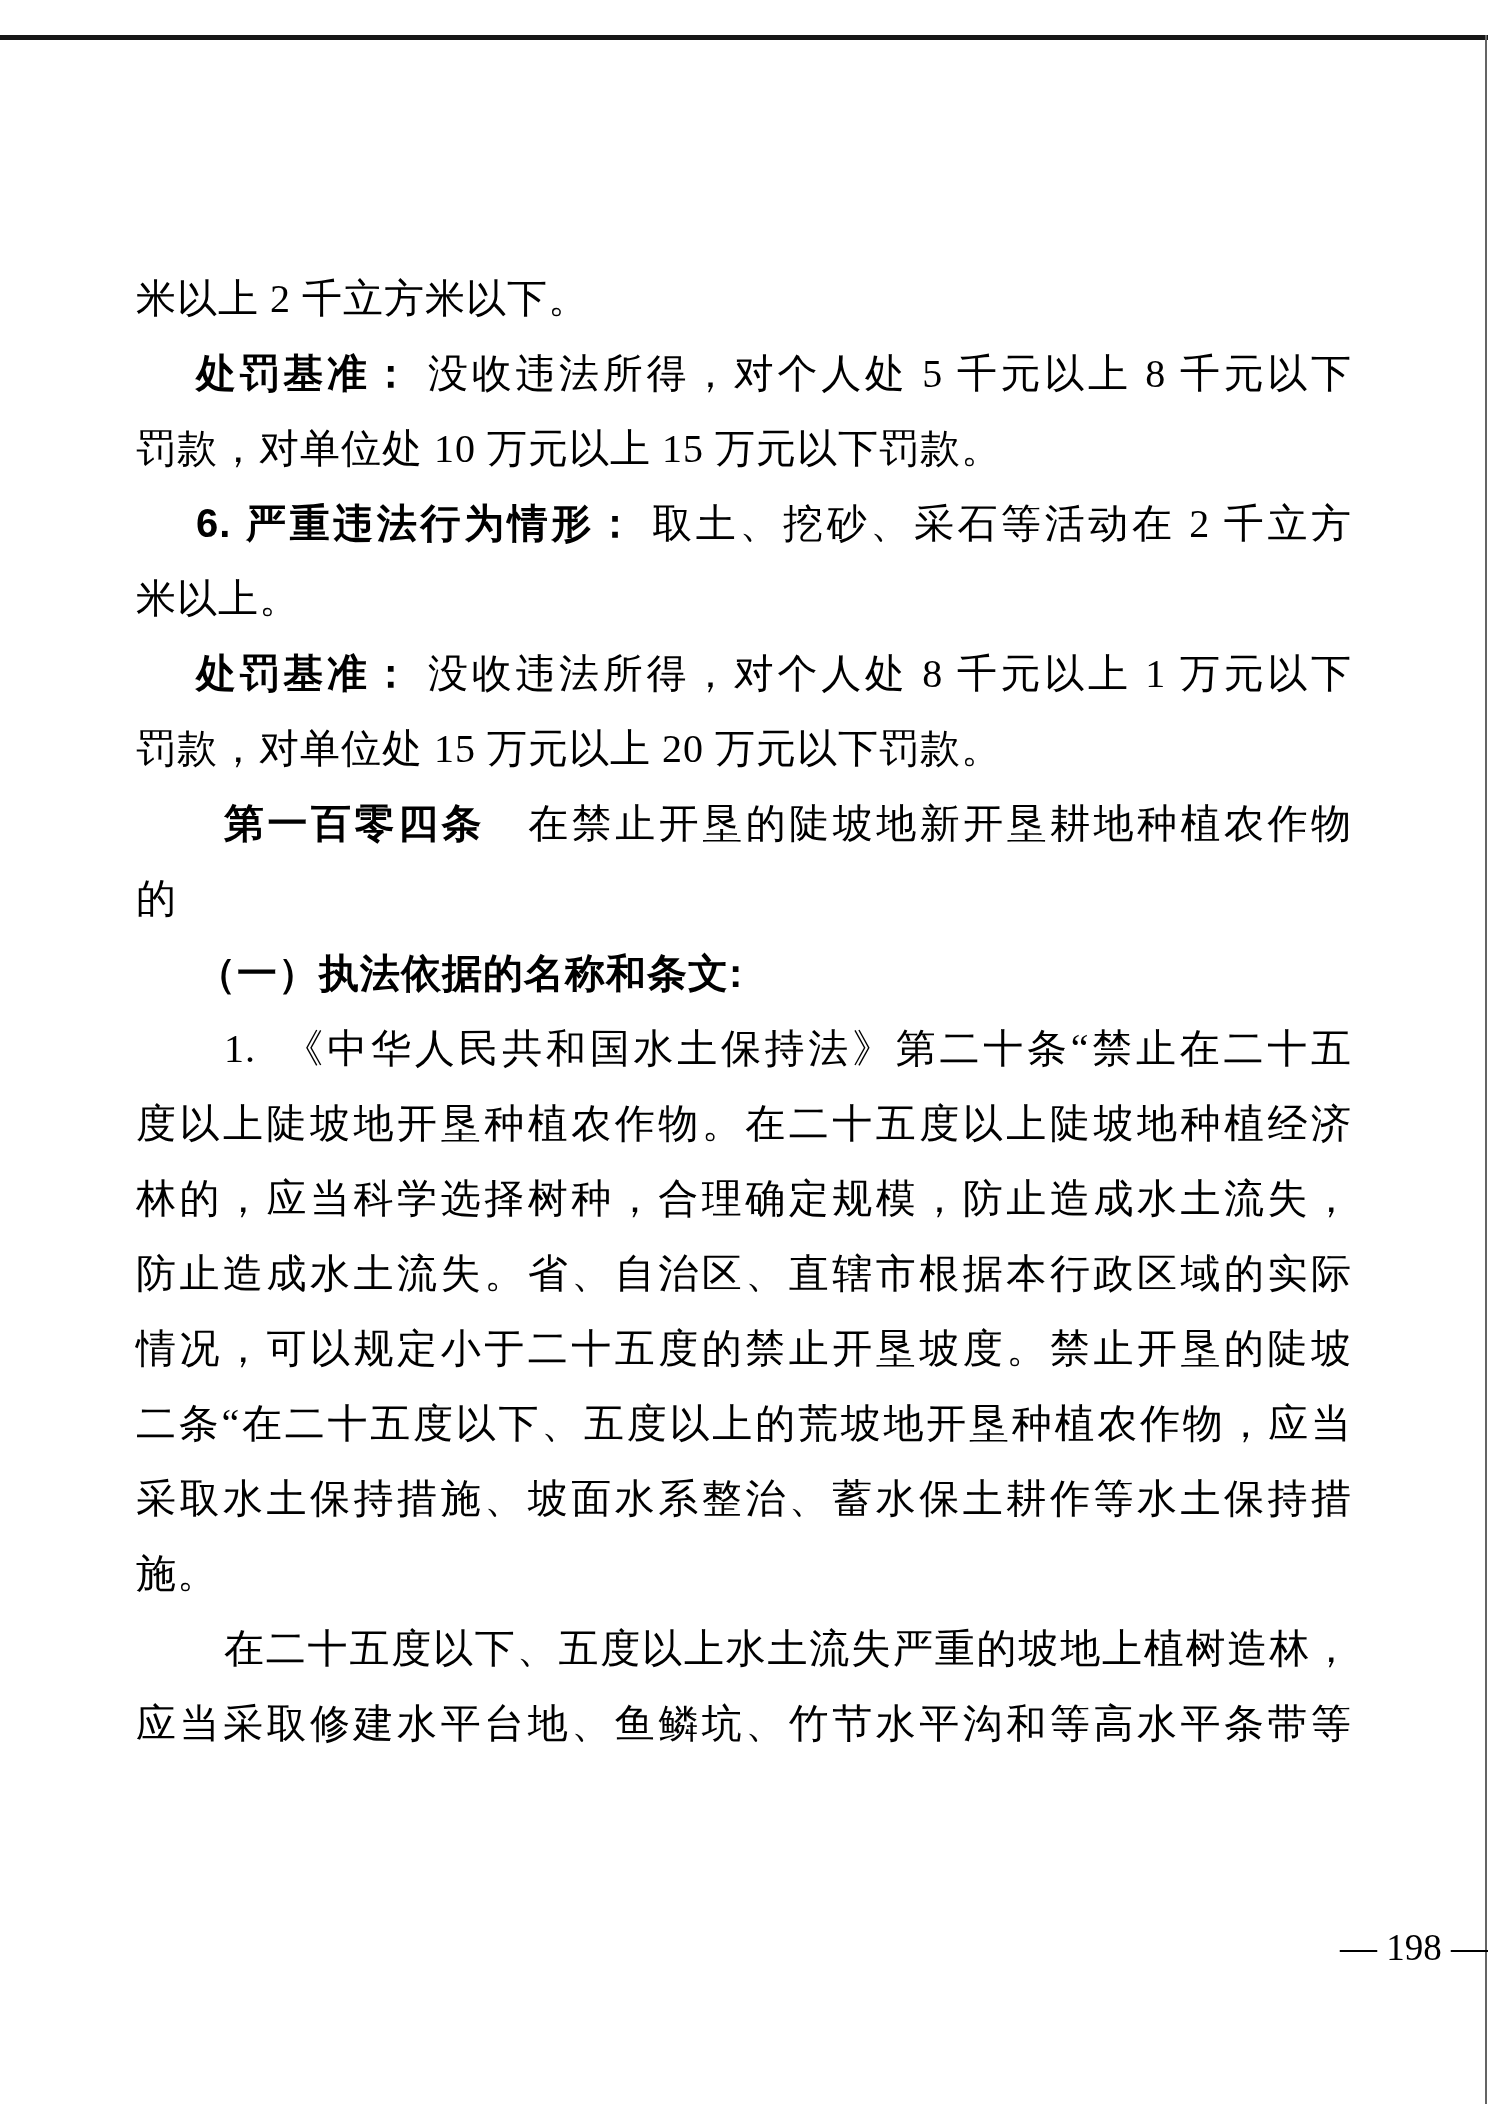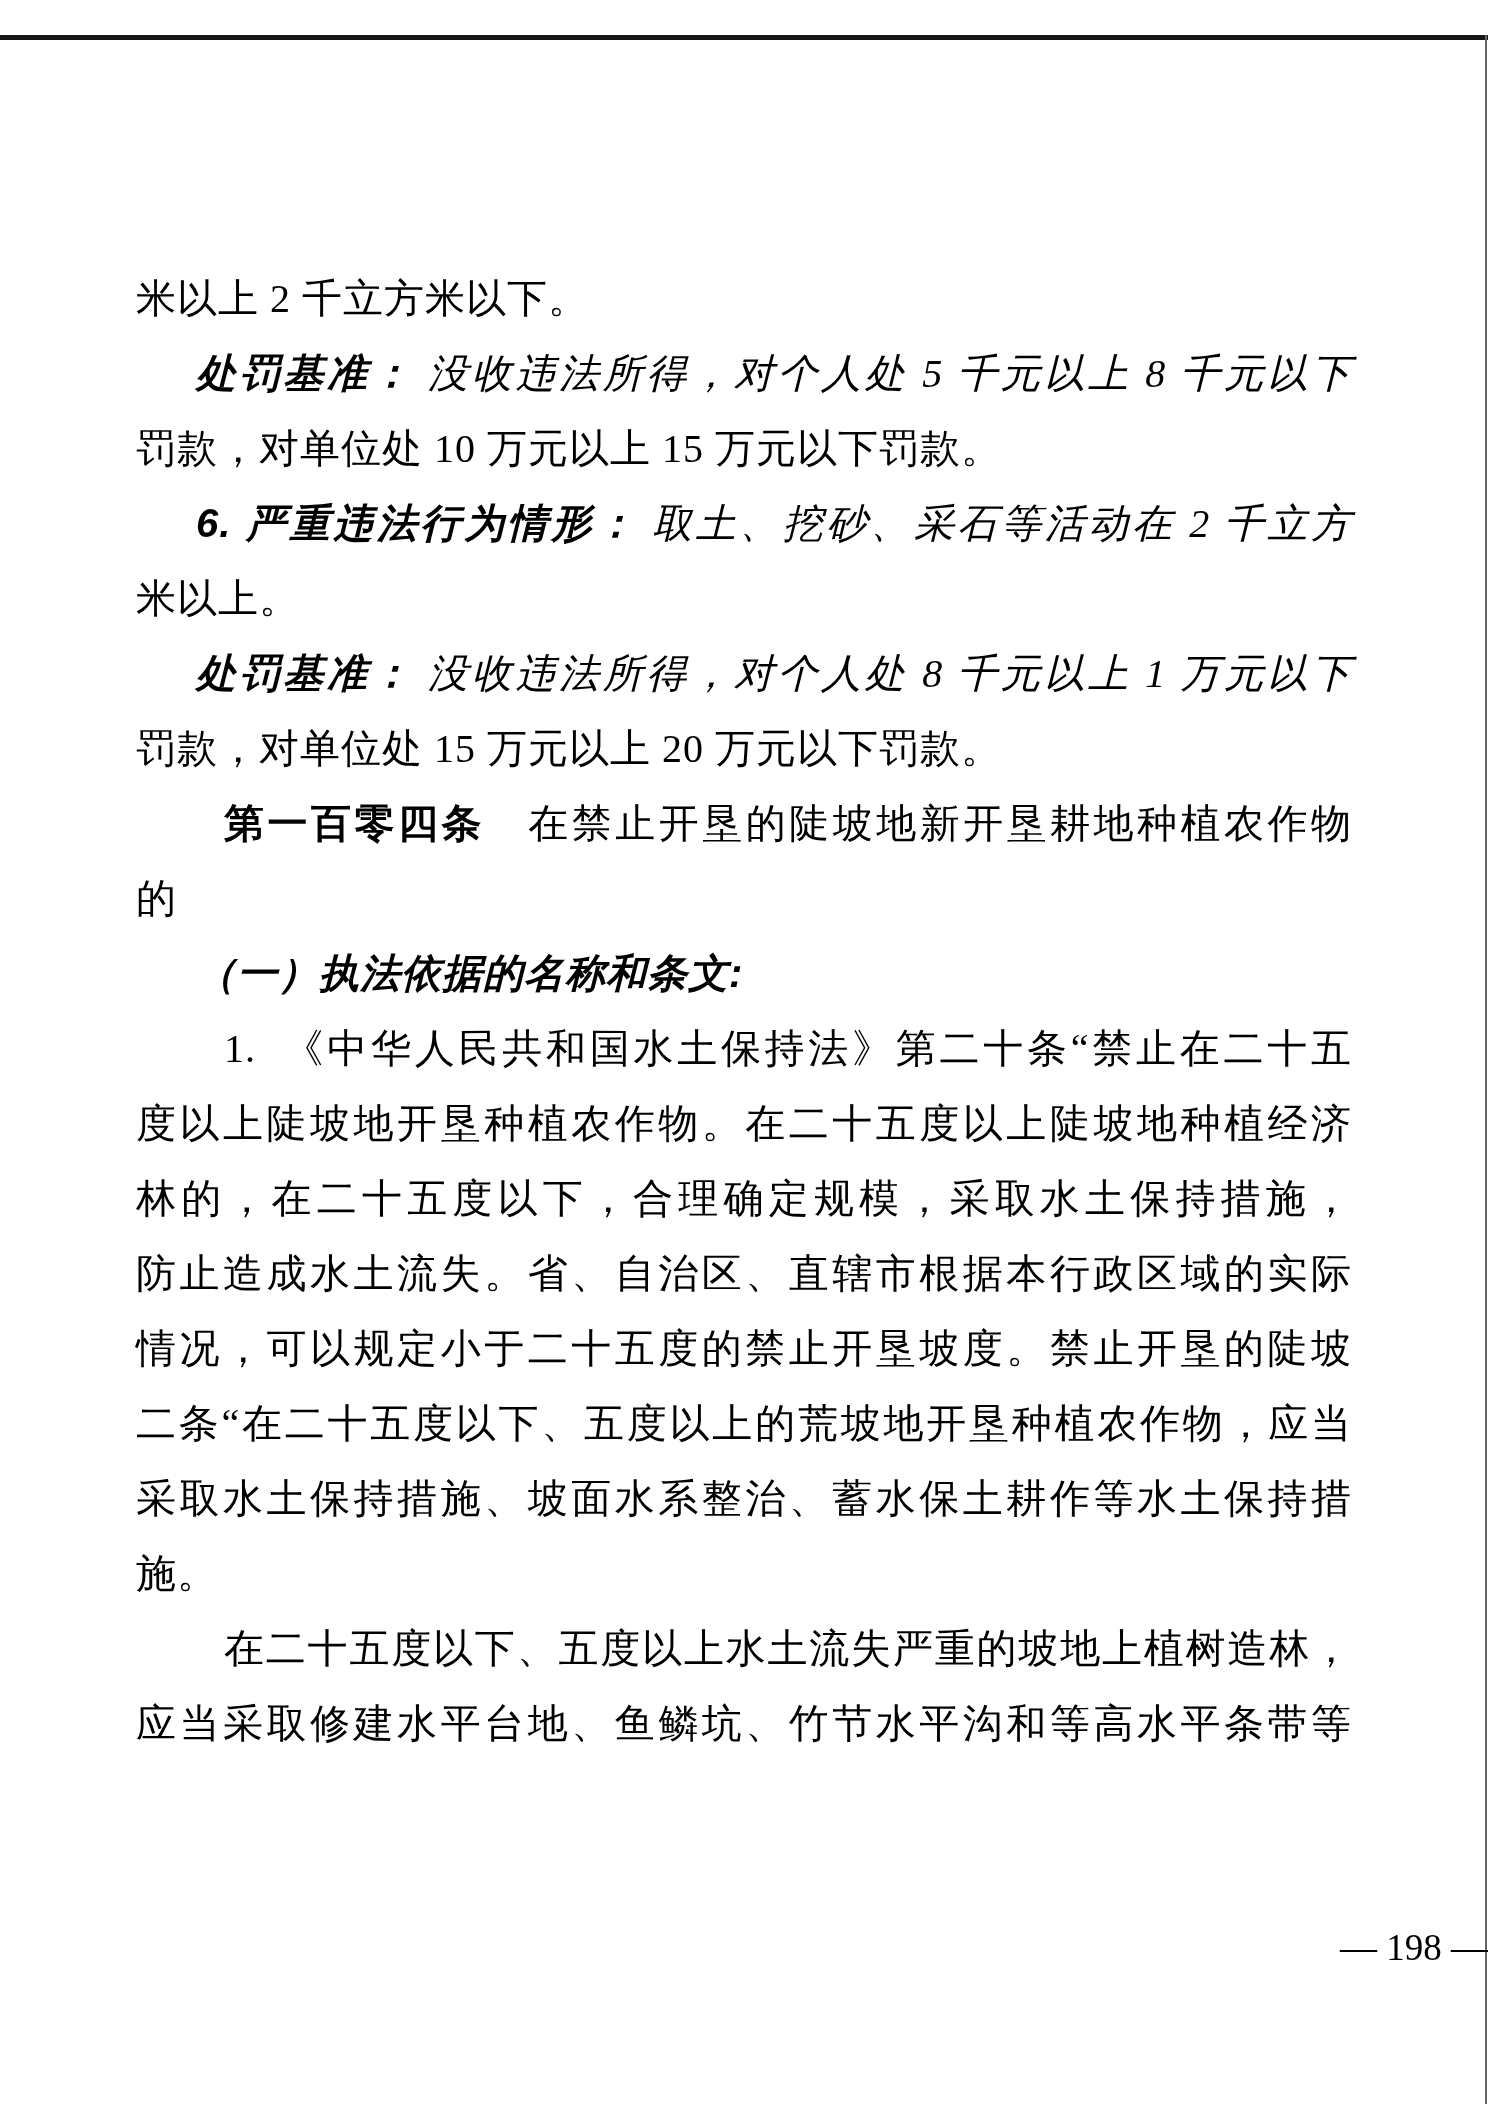--- a/index.html
+++ b/index.html
@@ -42,21 +42,21 @@
     line-height: 75px;
     font-size: 40px;
     white-space: pre-wrap;
     letter-spacing: 1px;
   }
   .line.j {
     text-align: justify;
     text-align-last: justify;
     text-justify: inter-character;
   }
-  .line.i1 { padding-left: 60px; font-style: italic; }
+  .line.i1 { padding-left: 60px; }
   .line.i2 { padding-left: 88px; }
   .seg.b {
     font-weight: 700;
     font-family: "Liberation Sans", "DejaVu Sans", sans-serif;
   }
   .footer {
     position: absolute;
     top: 1892px;
     left: 0;
     width: 100%;
@@ -82,21 +82,21 @@
       <div class="line"><span class="seg">罚款，对单位处 10 万元以上 15 万元以下罚款。</span></div>
       <div class="line j i1"><span class="seg b">6. 严重违法行为情形：</span><span class="seg"> 取土、挖砂、采石等活动在 2 千立方</span></div>
       <div class="line"><span class="seg">米以上。</span></div>
       <div class="line j i1"><span class="seg b">处罚基准：</span><span class="seg"> 没收违法所得，对个人处 8 千元以上 1 万元以下</span></div>
       <div class="line"><span class="seg">罚款，对单位处 15 万元以上 20 万元以下罚款。</span></div>
       <div class="line j i2"><span class="seg b">第一百零四条</span><span class="seg">　在禁止开垦的陡坡地新开垦耕地种植农作物</span></div>
       <div class="line"><span class="seg">的</span></div>
       <div class="line i1"><span class="seg b">（一）执法依据的名称和条文:</span></div>
       <div class="line j i2"><span class="seg">1.  《中华人民共和国水土保持法》第二十条“禁止在二十五</span></div>
       <div class="line j"><span class="seg">度以上陡坡地开垦种植农作物。在二十五度以上陡坡地种植经济</span></div>
-      <div class="line j"><span class="seg">林的，在二十五度以下，合理确定规模，采取水土保持措施，</span></div>
+      <div class="line j"><span class="seg">林的，应当科学选择树种，合理确定规模，防止造成水土流失，</span></div>
       <div class="line j"><span class="seg">防止造成水土流失。省、自治区、直辖市根据本行政区域的实际</span></div>
       <div class="line j"><span class="seg">情况，可以规定小于二十五度的禁止开垦坡度。禁止开垦的陡坡</span></div>
       <div class="line j"><span class="seg">二条“在二十五度以下、五度以上的荒坡地开垦种植农作物，应当</span></div>
       <div class="line j"><span class="seg">采取水土保持措施、坡面水系整治、蓄水保土耕作等水土保持措</span></div>
       <div class="line"><span class="seg">施。</span></div>
       <div class="line j i2"><span class="seg">在二十五度以下、五度以上水土流失严重的坡地上植树造林，</span></div>
       <div class="line j"><span class="seg">应当采取修建水平台地、鱼鳞坑、竹节水平沟和等高水平条带等</span></div>
     </div>
 
   <div class="footer">— 198 —</div>

